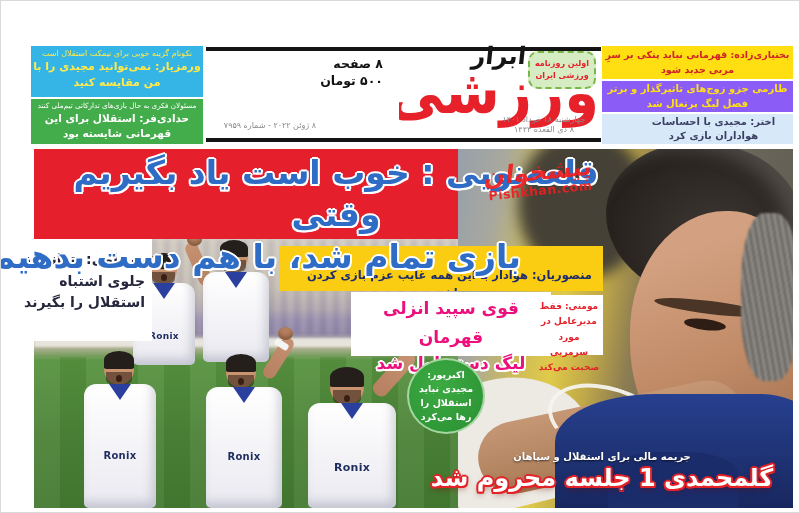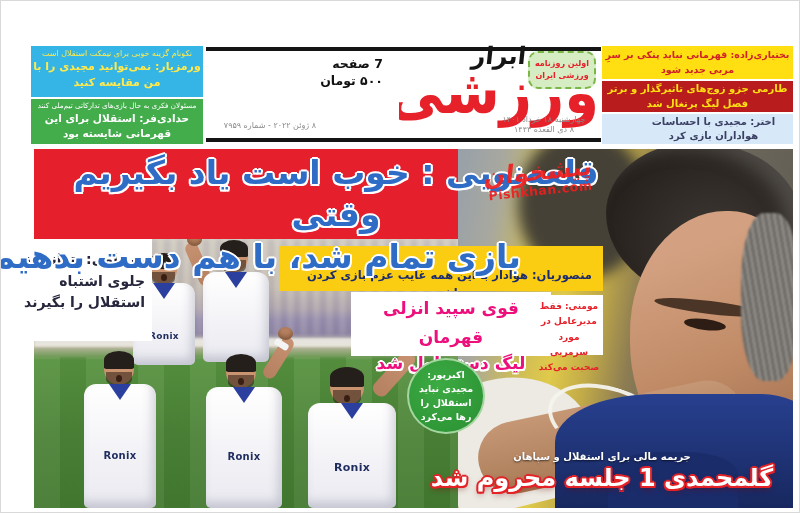--- a/index.html
+++ b/index.html
@@ -23,21 +23,21 @@
   .issueline{left:205px;top:120px;width:110px;font-size:8px;color:#8a8a8a;}
   .logoblock{left:398px;top:42px;width:200px;height:94px;text-align:center;overflow:hidden;}
   .logo-top{font-size:24px;font-weight:bold;color:#151515;line-height:26px;transform:skewX(-6deg);}
   .logo-main{font-size:56px;font-weight:bold;color:#e62129;line-height:58px;margin-top:-6px;letter-spacing:-2px;transform:scaleY(1.08);}
   .starburst{left:527px;top:50px;width:68px;height:38px;background:#d6ecc3;border:2px dashed #7ab648;
     border-radius:10px;display:flex;align-items:center;justify-content:center;text-align:center;
     font-size:8px;font-weight:bold;color:#e62129;line-height:1.5;padding:1px;box-sizing:border-box;}
   .datesright{left:490px;top:114px;width:106px;font-size:8px;color:#8a8a8a;text-align:center;line-height:10px;}
   .trbox{left:601px;width:191px;text-align:center;display:flex;flex-direction:column;justify-content:center;box-sizing:border-box;}
   .tr-yellow{top:45px;height:33px;background:#ffdf12;color:#cf2327;font-size:9.5px;font-weight:bold;line-height:1.5;}
-  .tr-red{top:80px;height:31px;background:#b91c1c;color:#ffe112;font-size:10px;font-weight:bold;line-height:1.45;}
+  .tr-red{top:80px;height:31px;background:#8b5cf6;color:#ffe112;font-size:10px;font-weight:bold;line-height:1.45;}
   .tr-blue{top:113px;height:30px;background:#d7e9f8;color:#3a3f63;font-size:10px;font-weight:600;line-height:1.45;padding-left:32px;}
   
   .redband{left:33px;top:148px;width:424px;height:90px;background:#e5202c;z-index:2;}
   .lead{left:33px;top:151px;width:584px;z-index:6;text-align:center;font-weight:bold;color:#2f6cc5;}
   .lead .l1{font-size:33px;line-height:42px;margin-left:20px;}
   .lead .l2{font-size:33px;line-height:42px;transform:translateX(-70px);}
   .ow{text-shadow:2px 0 0 #fff,-2px 0 0 #fff,0 2px 0 #fff,0 -2px 0 #fff,
       1.5px 1.5px 0 #fff,-1.5px 1.5px 0 #fff,1.5px -1.5px 0 #fff,-1.5px -1.5px 0 #fff;}
   .watermark{left:458px;top:156px;width:160px;z-index:7;color:#ef1f1f;text-align:center;transform:rotate(-6deg);opacity:.92;}
   .watermark .fa{font-size:25px;font-weight:bold;transform:skewX(-12deg);}
@@ -111,21 +111,21 @@
     <div class="head">حدادی‌فر: استقلال برای این قهرمانی شایسته بود</div>
   </div>
   <div class="abs cyanbox">
     <div class="kick">نکونام گزینه خوبی برای نیمکت استقلال است</div>
     <div class="head">ورمزیار: نمی‌توانید مجیدی را با من مقایسه کنید</div>
   </div>
 
   <div class="abs rule rule-top"></div>
   <div class="abs rule rule-bottom"></div>
   <div class="abs pagesprice">
-    <div>7 صفحه</div>
+    <div>۸ صفحه</div>
     <div>۵۰۰ تومان</div>
   </div>
   <div class="abs issueline">۸ ژوئن ۲۰۲۲ - شماره ۷۹۵۹</div>
   <div class="abs logoblock">
     <div class="logo-top">ابرار</div>
     <div class="logo-main">ورزشی</div>
   </div>
   <div class="abs starburst">اولین روزنامه ورزشی ایران</div>
   <div class="abs datesright">
     <div>چهارشنبه ۱۸ خرداد ۱۴۰۱</div>

